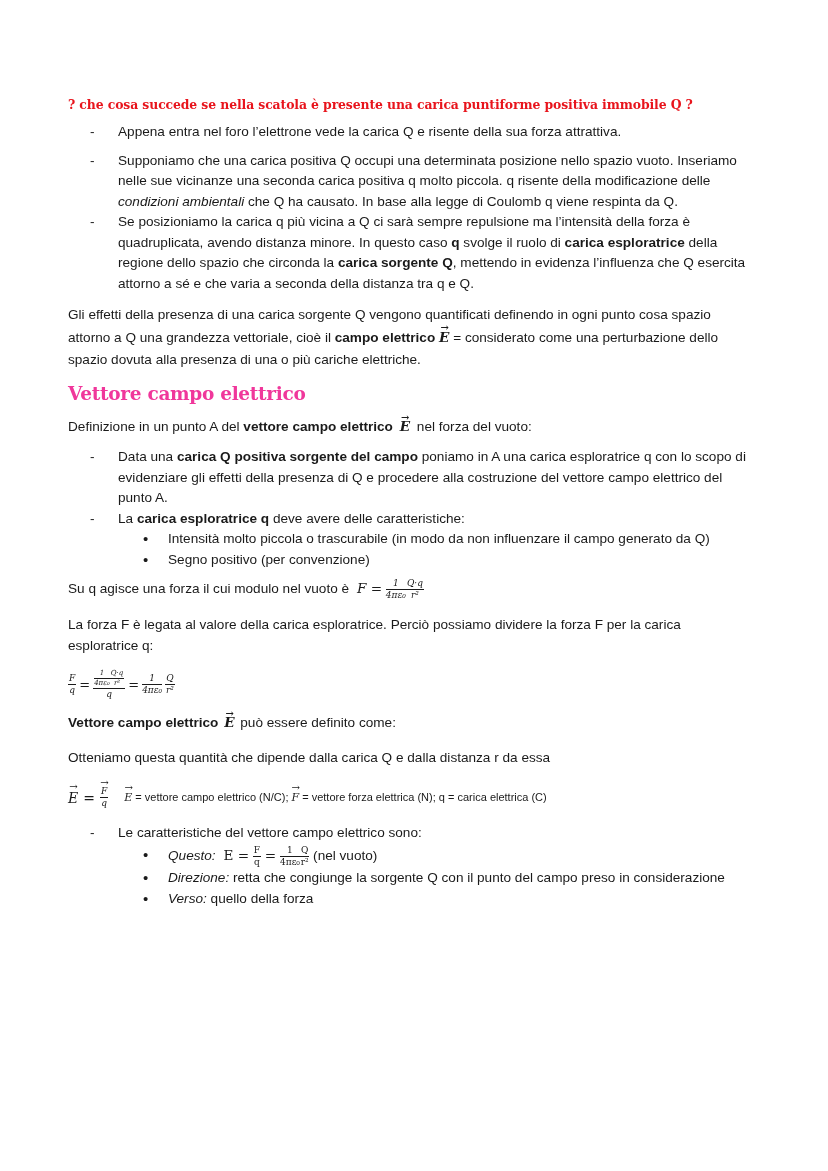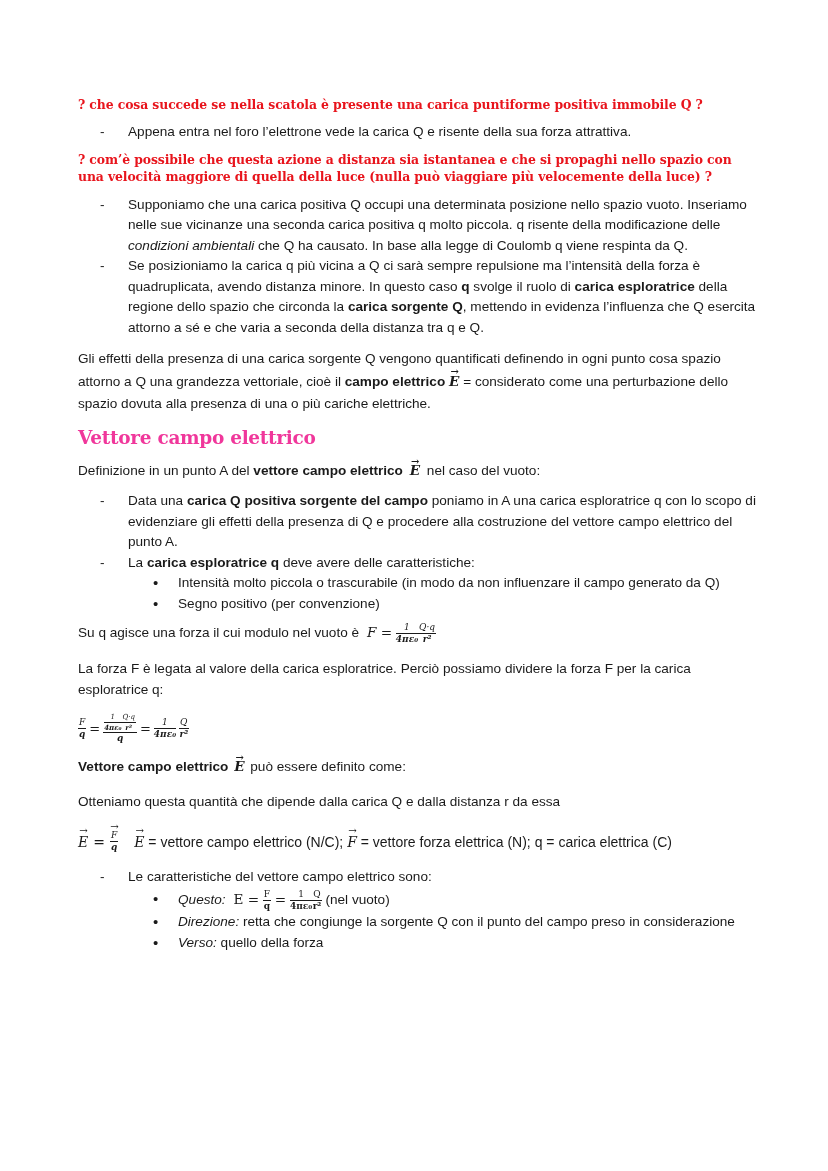--- a/index.html
+++ b/index.html
@@ -1,21 +1,21 @@
 <!DOCTYPE html>
 <html><head>
 <meta charset="utf-8">
 <style>
   html, body { margin: 0; padding: 0; background: #ffffff; }
   body {
     width: 828px; height: 1171px; position: relative; overflow: hidden;
     font-family: "Liberation Sans", sans-serif; color: #1a1a1a;
     font-size: 13.6px;
   }
-  .page { position: absolute; left: 78px; top: 96px; width: 680px; }
+  .page { position: absolute; left: 68px; top: 96px; width: 680px; }
   .q {
     color: #e8141c; font-family: "DejaVu Serif", serif; font-weight: bold;
     font-size: 12.4px; line-height: 17px; letter-spacing: -0.1px;
   }
   p { margin: 0; line-height: 21px; }
   .dash-list { margin: 0; padding: 0; list-style: none; }
   .dash-list > li { position: relative; padding-left: 50px; line-height: 20.5px; }
   .dash-list > li::before { content: "-"; position: absolute; left: 22px; top: 0; }
   .bul-list { margin: 0; padding: 0; list-style: none; }
   .bul-list > li { position: relative; padding-left: 50px; line-height: 20.5px; }
@@ -26,58 +26,57 @@
   }
   .math { font-family: "DejaVu Serif", serif; font-style: italic; }
   .mr { font-family: "DejaVu Serif", serif; }
   .vec { position: relative; display: inline-block; }
   .vec::after {
     content: "\2192"; position: absolute; left: 50%; top: -9px; transform: translateX(-45%);
     font-size: 10px; font-style: normal;
   }
   .frac { display: inline-flex; flex-direction: column; vertical-align: middle; text-align: center; line-height: 1; }
   .frac .n { font-size: 9px; padding: 0 1px 1px 1px; border-bottom: 1px solid #1a1a1a; }
-  .frac .d { font-size: 9px; padding-top: 1px; font-weight: bold; }
-  .small { font-size: 14px; }
+  .frac .d { font-size: 9px; padding-top: 1px; }
+  .small { font-size: 11px; }
   .b { font-weight: bold; }
   .i { font-style: italic; }
 </style>
 </head>
 <body>
 
 <div class="page">
 
   <div class="q" style="margin-bottom:9px;">? che cosa succede se nella scatola è presente una carica puntiforme positiva immobile Q ?</div>
 
   <ul class="dash-list" style="margin-bottom:8px;">
     <li>Appena entra nel foro l’elettrone vede la carica Q e risente della sua forza attrattiva.</li>
   </ul>
 
-  <div class="q" style="margin-bottom:10px;">? com’è possibile che questa azione a distanza sia istantanea e che si propaghi nello spazio con una velocità maggiore di quella della luce (nulla può viaggiare più velocemente della luce) ?</div>
 
 
   <ul class="dash-list" style="margin-bottom:10px;">
     <li>
       <span>Supponiamo che una carica positiva Q occupi una determinata posizione nello spazio vuoto. Inseriamo nelle sue vicinanze una seconda carica positiva q molto piccola. q risente della modificazione delle </span><span class="i">condizioni ambientali</span><span> che Q ha causato. In base alla legge di Coulomb q viene respinta da Q.</span>
     </li>
     <li>
       <span>Se posizioniamo la carica q più vicina a Q ci sarà sempre repulsione ma l’intensità della forza è quadruplicata, avendo distanza minore. In questo caso </span><span class="b">q</span><span> svolge il ruolo di </span><span class="b">carica esploratrice</span><span> della regione dello spazio che circonda la </span><span class="b">carica sorgente Q</span><span>, mettendo in evidenza l’influenza che Q esercita attorno a sé e che varia a seconda della distanza tra q e Q.</span>
     </li>
   </ul>
 
   <p style="line-height:22px; margin-bottom:12px;">
     <span>Gli effetti della presenza di una carica sorgente Q vengono quantificati definendo in ogni punto cosa spazio attorno a Q una grandezza vettoriale, cioè il </span><span class="b">campo elettrico</span>
     <span class="math b vec">E</span><span> = considerato come una perturbazione dello spazio dovuta alla presenza di una o più cariche elettriche.</span>
   </p>
 
   <div class="h2" style="margin-bottom:12px;">Vettore campo elettrico</div>
 
   <p style="margin-bottom:10px;">
     <span>Definizione in un punto A del </span><span class="b">vettore campo elettrico</span>
-    <span class="math b vec" style="margin:0 3px;">E</span><span> nel caso del vuoto:</span>
+    <span class="math b vec" style="margin:0 3px;">E</span><span> nel forza del vuoto:</span>
   </p>
 
   <ul class="dash-list" style="margin-bottom:8px;">
     <li>
       <span>Data una </span><span class="b">carica Q positiva sorgente del campo</span><span> poniamo in A una carica esploratrice q con lo scopo di evidenziare gli effetti della presenza di Q e procedere alla costruzione del vettore campo elettrico del punto A.</span>
     </li>
     <li>
       <span>La </span><span class="b">carica esploratrice q</span><span> deve avere delle caratteristiche:</span>
       <ul class="bul-list" style="margin-left:-50px;">
         <li style="padding-left:100px;">Intensità molto piccola o trascurabile (in modo da non influenzare il campo generato da Q)</li>

